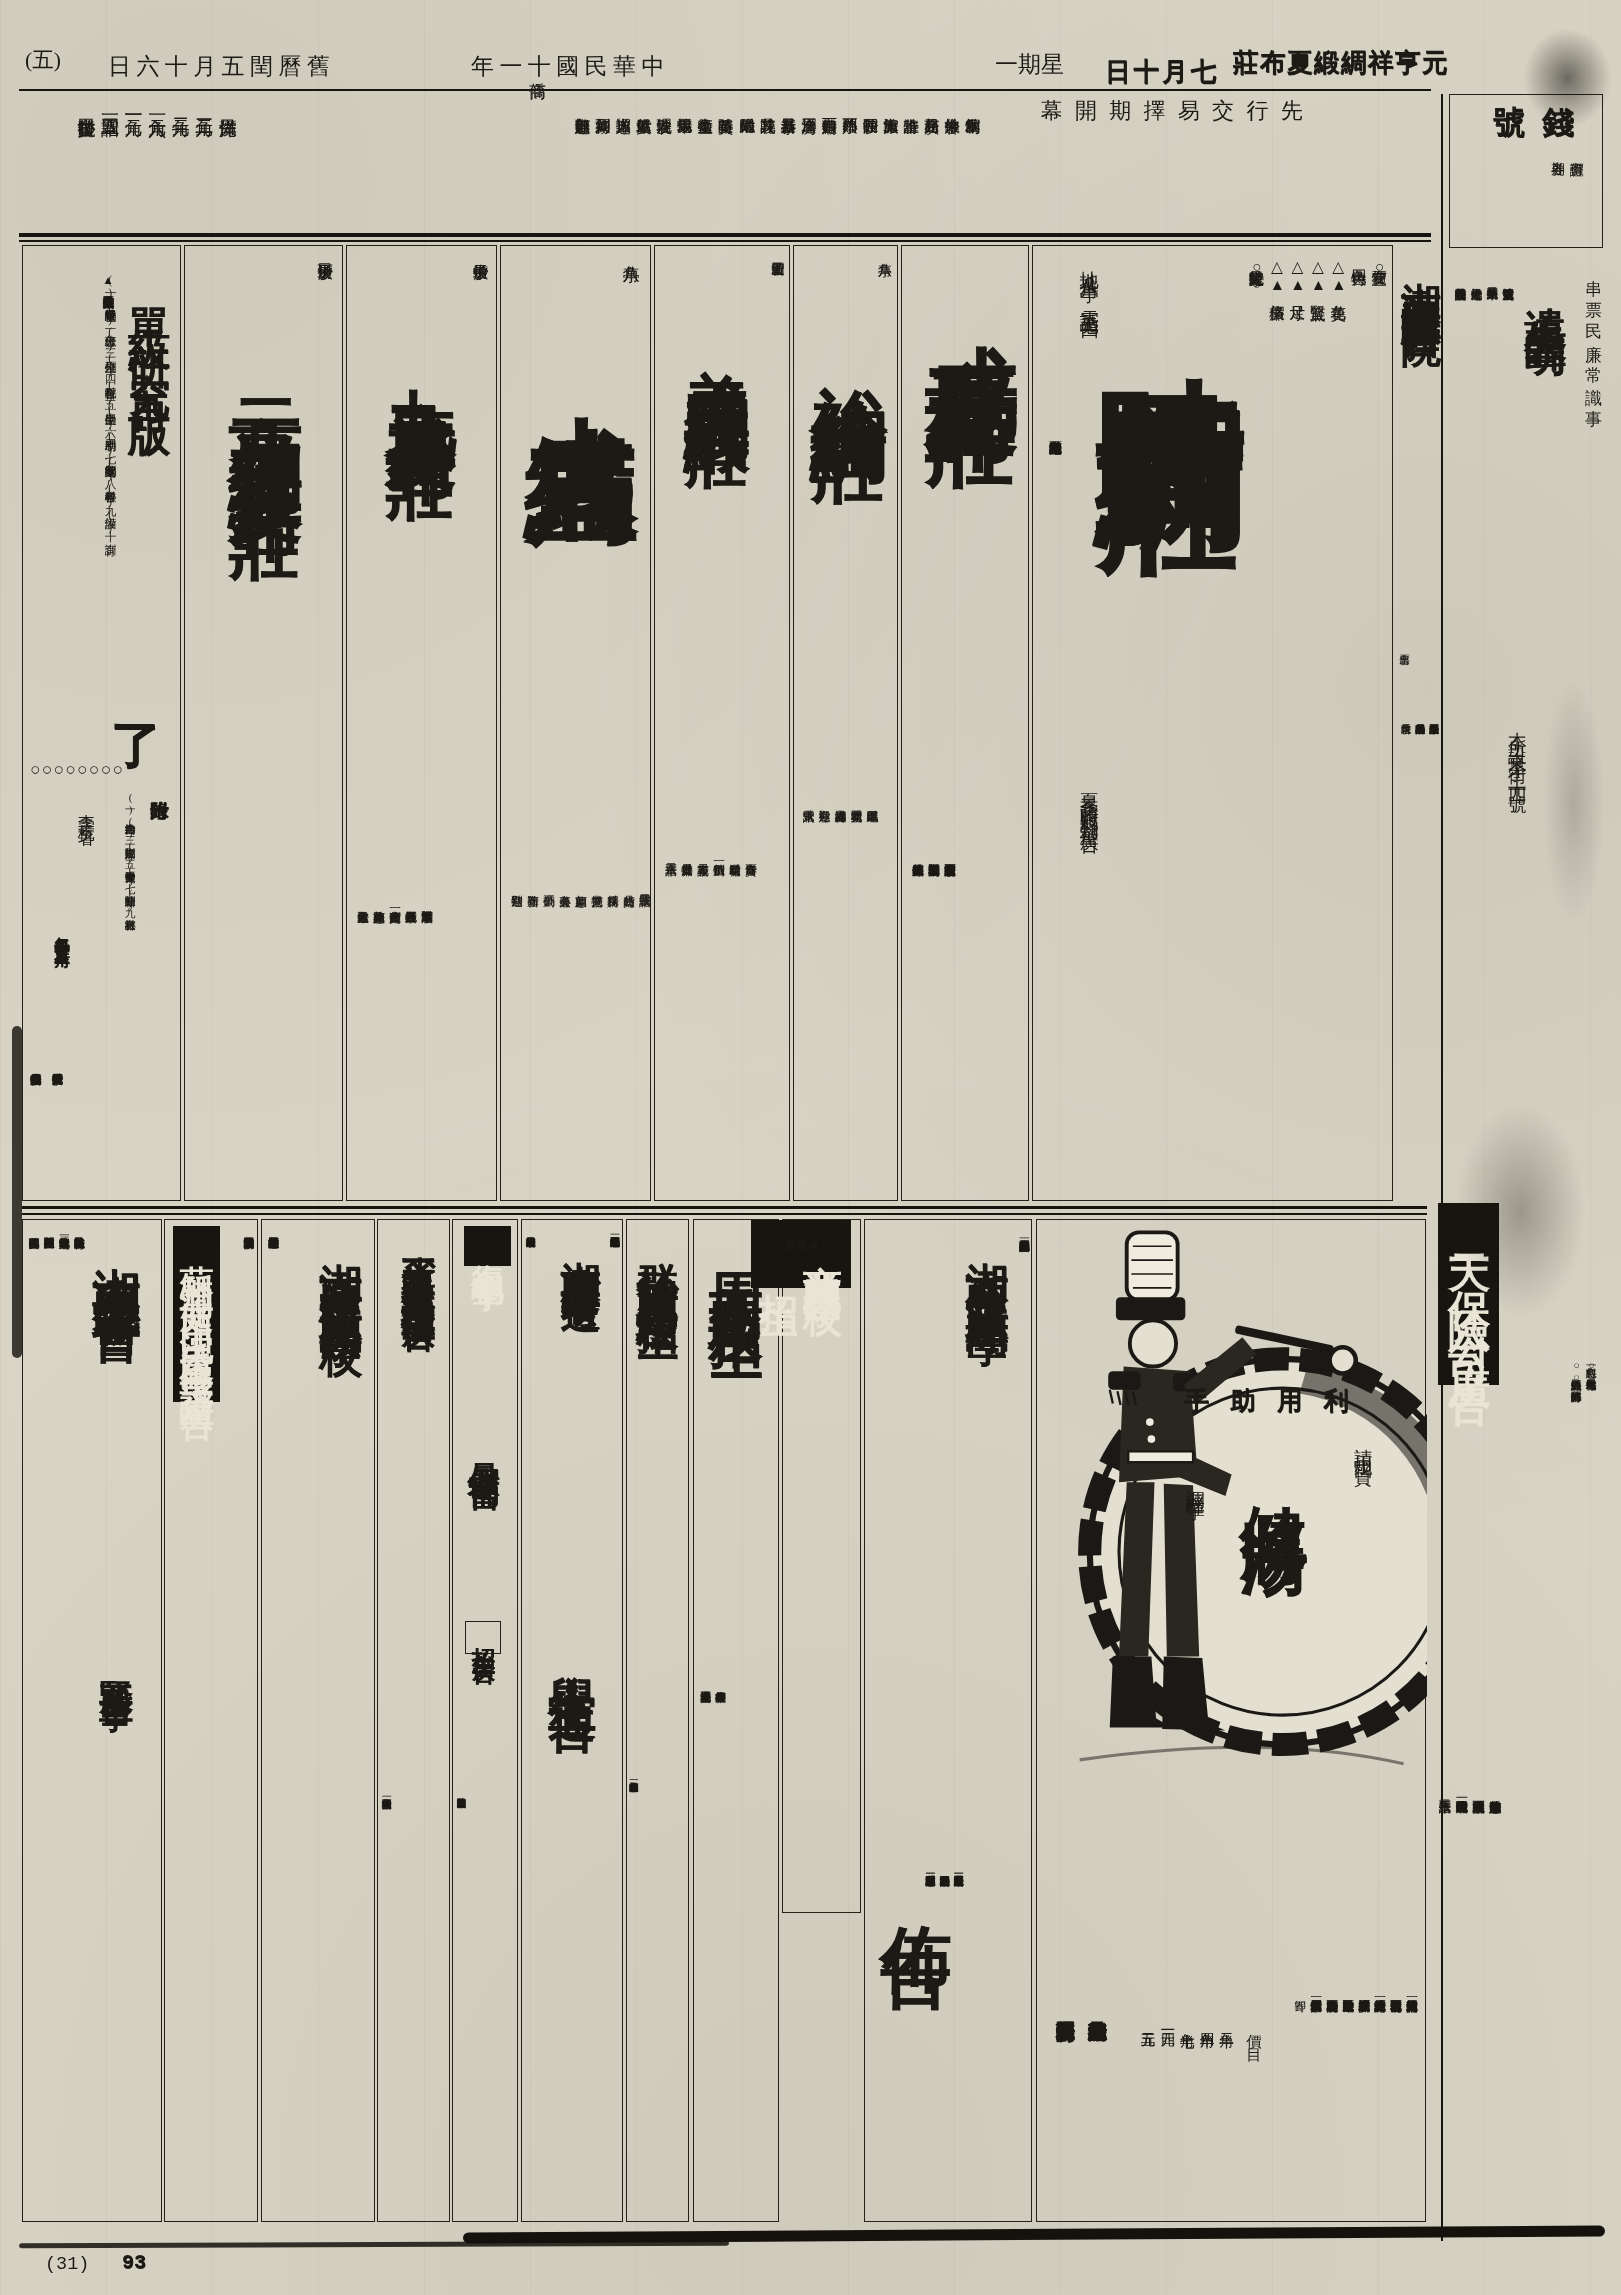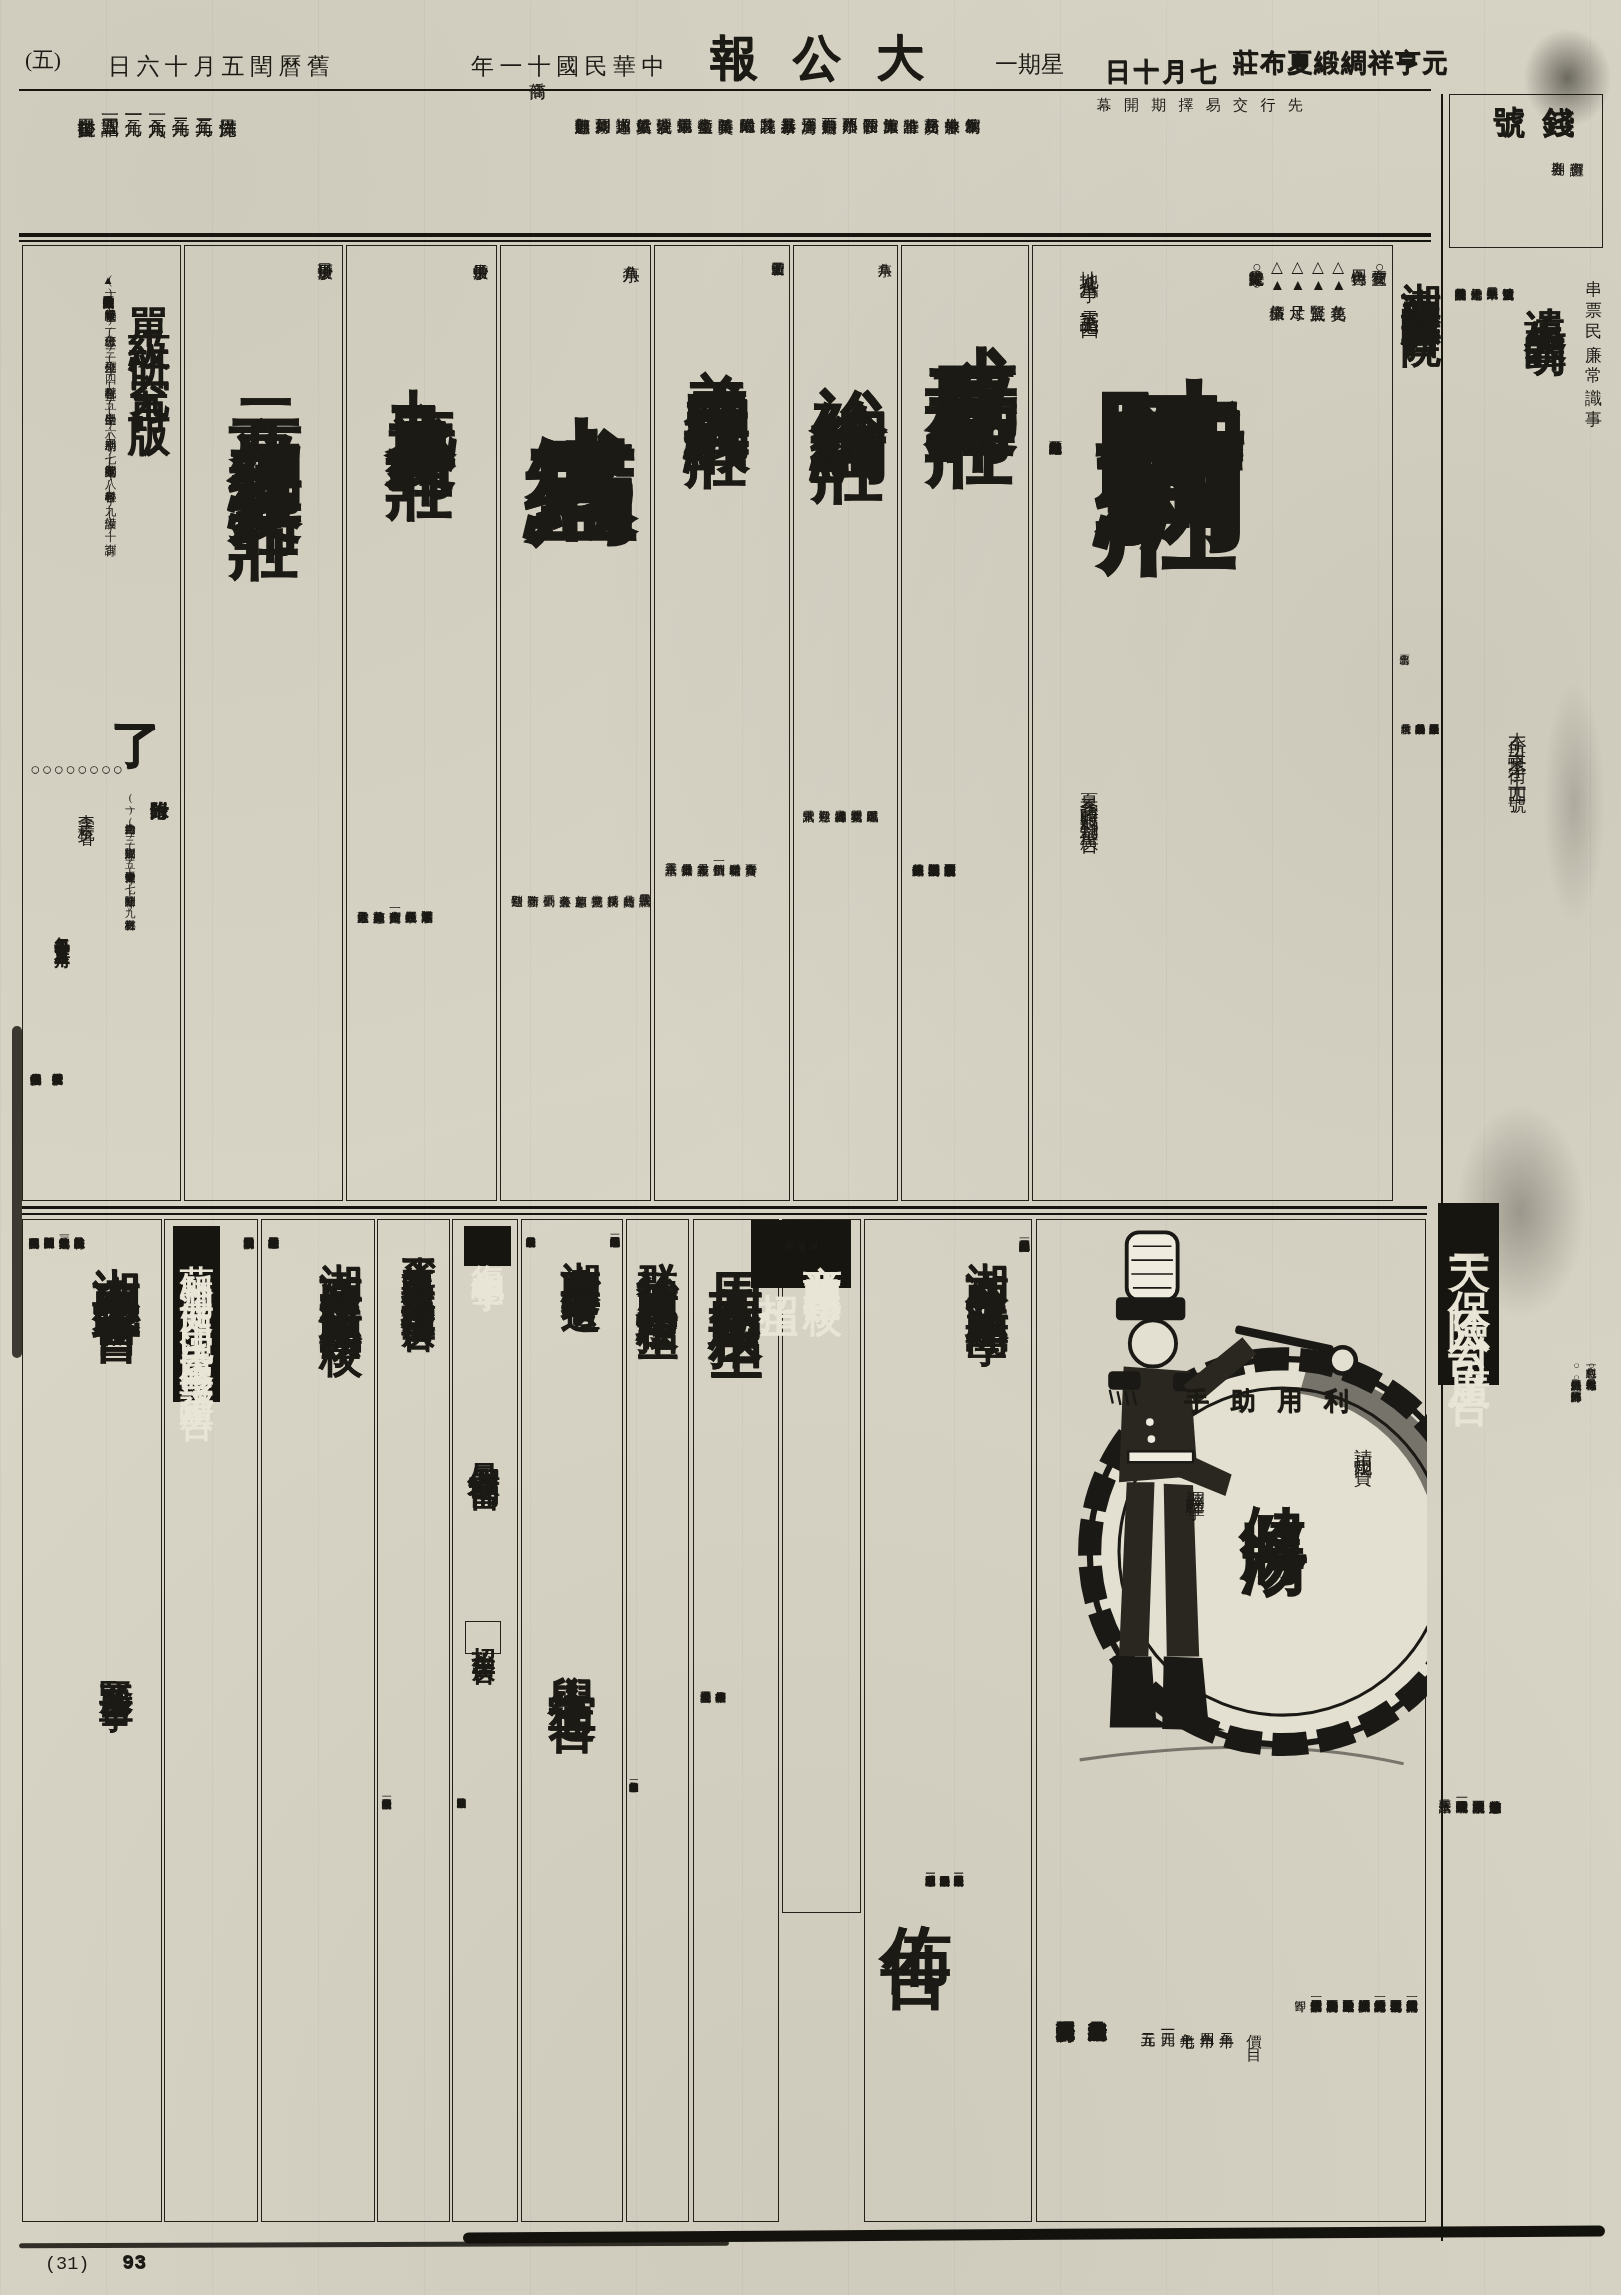--- a/index.html
+++ b/index.html
@@ -25,29 +25,28 @@
   .smear{position:absolute;background:#14120d;border-radius:6.2px}
 </style>
 </head>
 <body>
 
 <div id="paper">
 
   <div class="abs" style="left:25px;top:45px;font-size:21.6px">(五)</div>
   <div class="rtlh" style="left:108px;top:51px;font-size:23px;letter-spacing:5.4px">舊曆閏五月十六日</div>
   <div class="rtlh" style="left:471px;top:51px;font-size:23px;letter-spacing:5.4px">中華民國十一年</div>
-  <div class="rtlh hl" style="left:710px;top:26px;font-size:48px;letter-spacing:35px">大公報</div>
   <div class="rtlh" style="left:995px;top:49px;font-size:23px">星期一</div>
   <div class="rtlh hl" style="left:1105px;top:54px;font-size:25.5px;letter-spacing:3.1px">七月十日</div>
   <div class="rtlh hl" style="left:1233px;top:45px;font-size:25.5px;letter-spacing:1.5px">元亨祥綢緞夏布莊</div>
   <div class="rule" style="left:19px;top:89px;width:1412px;height:2.3px"></div>
 
   <div class="bx" style="left:19px;top:94px;width:1412px;height:139px;border-width:0">
     <div class="v" style="left:509px;top:-25px;font-size:17px;height:54px">僑商</div>
-    <div class="rtlh" style="right:116px;top:1.5px;font-size:15px;letter-spacing:12.3px">先行交易擇期開幕</div>
+    <div class="rtlh" style="right:116px;top:1.5px;font-size:22px;letter-spacing:12.3px">先行交易擇期開幕</div>
     <div class="cols" style="right:447px;top:12.3px;height:122px;font-size:15.4px">
         <div>本館爲便利</div>
         <div>中外旅客推</div>
         <div>廣商務起見</div>
         <div>特准許華上</div>
         <div>海大旅館車</div>
         <div>館開在長沙</div>
         <div>小西門外娘</div>
         <div>娘廟對面特</div>
         <div>造三層洋房</div>

